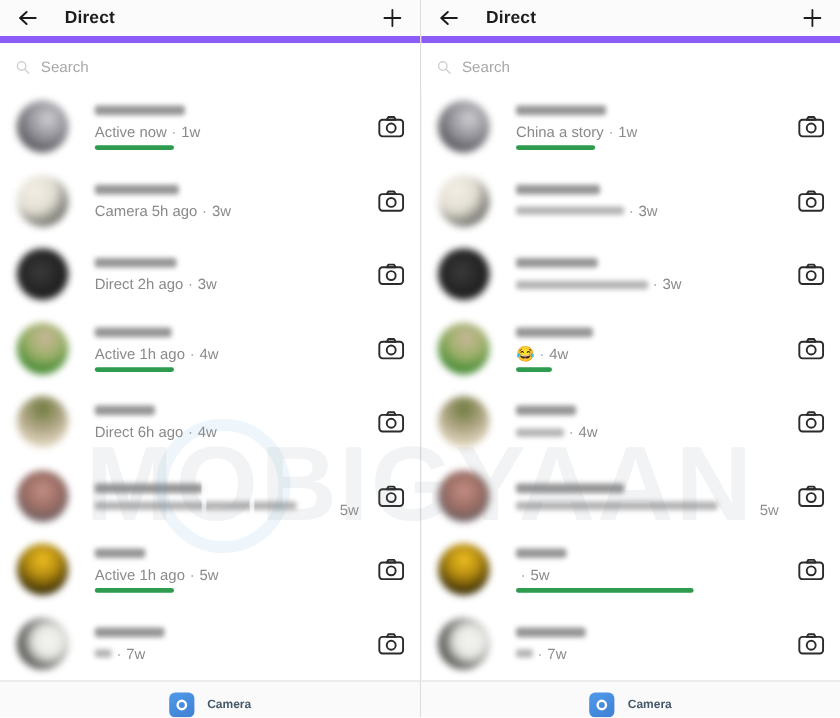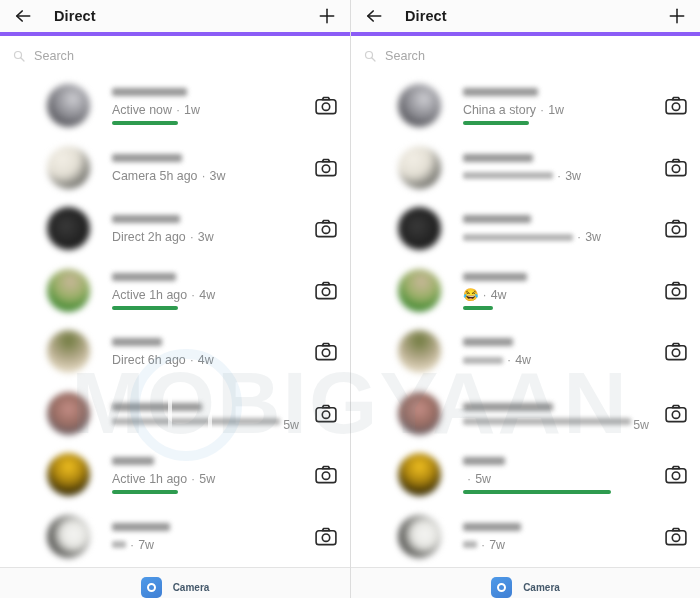--- a/index.html
+++ b/index.html
@@ -22,21 +22,21 @@
     flex-direction: column;
     overflow: hidden;
   }
   .panel.right { border-left: 1px solid #dcdcdc; width: 350px; }
 
   
   .header {
     height: 36px;
     flex: 0 0 36px;
     background: #fbfbfb;
-    border-bottom: 4px solid #8b5cf6;
+    border-bottom: 6px solid #8b5cf6;
     display: flex;
     align-items: center;
     padding: 0 13px;
   }
   .back-icon { width: 20px; height: 20px; flex: 0 0 20px; }
   .header-title {
     font-size: 14.5px;
     font-weight: bold;
     color: #1c1c1c;
     margin-left: 21px;
@@ -64,23 +64,22 @@
     background: #ececec;
     margin: 0 13px;
   }
 
   
   .list { flex: 1 1 auto; position: relative; }
   .row {
     height: 61.5px;
     display: flex;
     align-items: center;
-    padding: 0 13px 0 2px;
+    padding: 0 13px 0 14px;
     position: relative;
-    margin-left: 45px;
   }
   .avatar {
     width: 43px; height: 43px;
     border-radius: 50%;
     flex: 0 0 43px;
     position: relative;
     overflow: hidden;
     filter: blur(3.2px);
   }
   .row-body {

